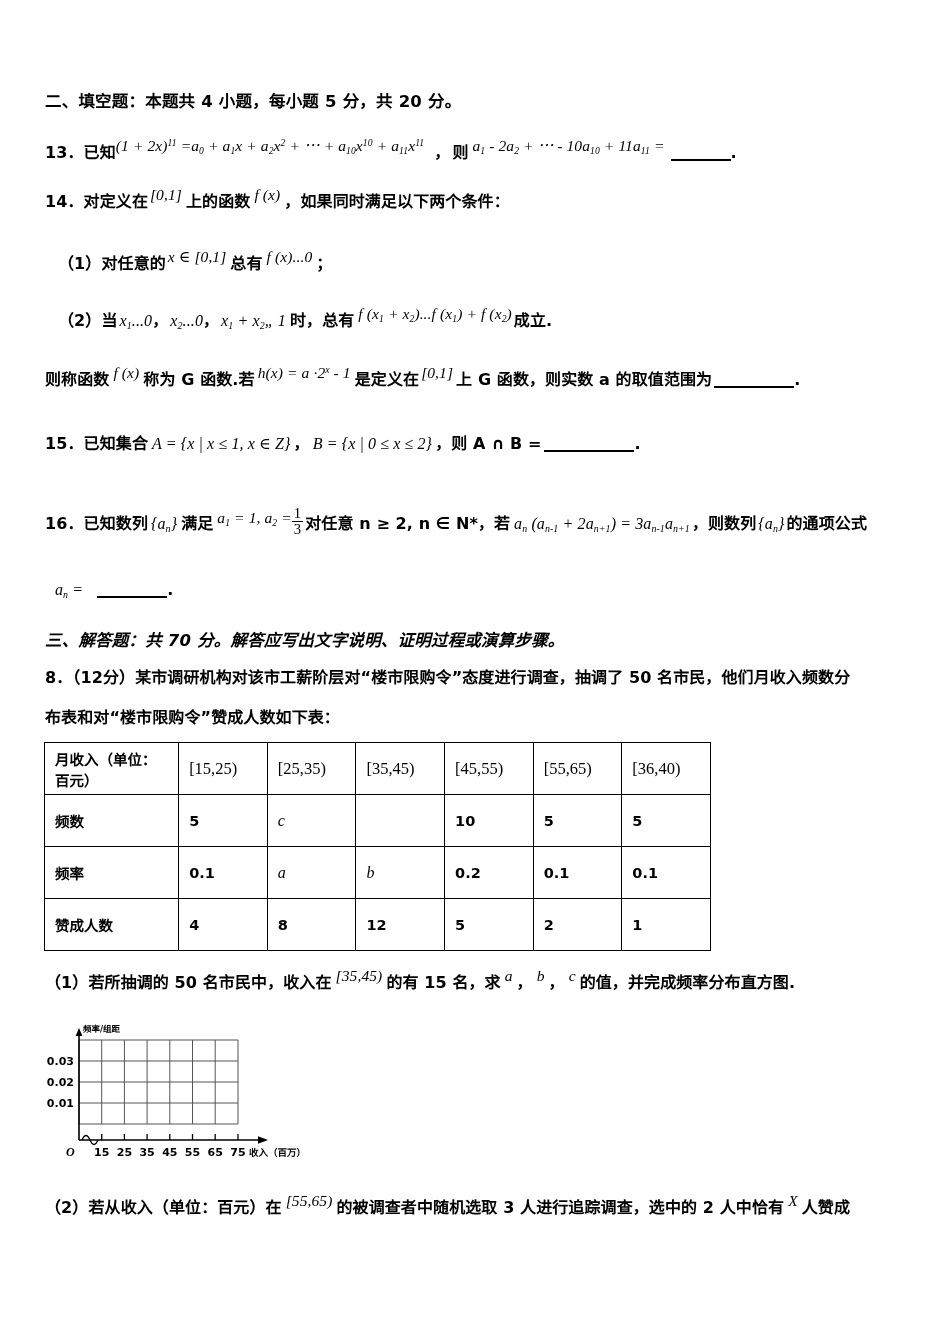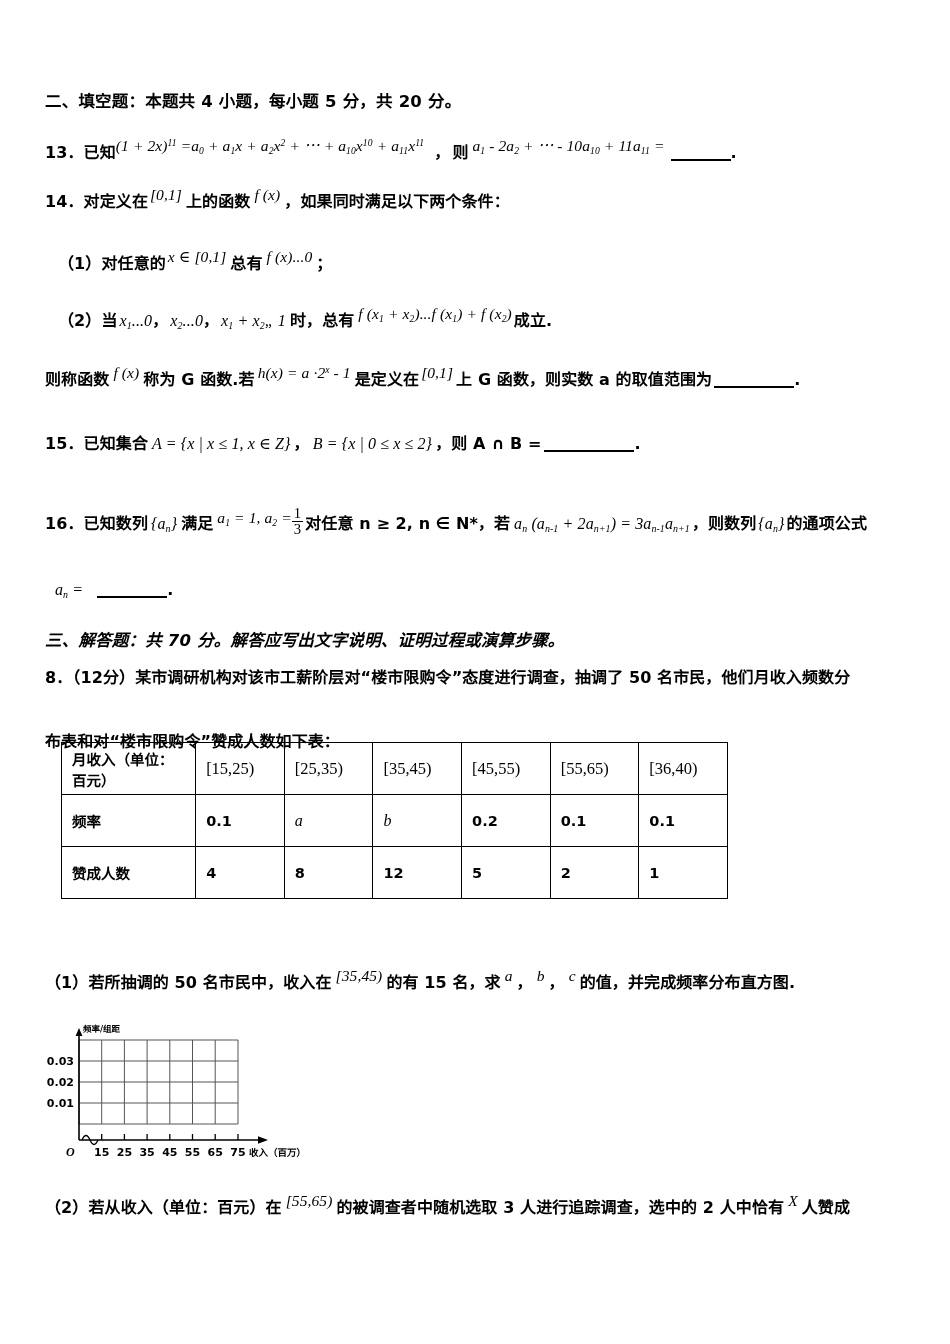--- a/index.html
+++ b/index.html
@@ -90,21 +90,21 @@
     letter-spacing: 0.1px;
   }
   .qline .math, .qline .mi, .qline .mn {
     font-family: "Liberation Serif", "DejaVu Serif", serif;
     font-weight: normal;
   }
 
   
   .freq-table {
     position: absolute;
-    left: 61px;
+    left: 44px;
     top: 742px;
     border-collapse: collapse;
     width: 667px;
     font-family: "DejaVu Sans", "Liberation Sans", sans-serif;
     font-weight: bold;
     font-size: 14.5px;
   }
   .freq-table td {
     border: 1.3px solid #000;
     height: 47px;
@@ -178,32 +178,41 @@
   <div class="abs qline" style="left:55px; top:580px;">
     <span class="math"><span class="mi">a</span><sub>n</sub> =</span><span class="blank w70" style="margin-left:14px;"></span><span>.</span>
   </div>
 
   <div class="abs sec-head" style="left:45px; top:627px;font-style:italic;">三、解答题：共 70 分。解答应写出文字说明、证明过程或演算步骤。</div>
 
   <div class="abs qline" style="left:45px; top:664px;">
     <span>8．</span><span>（12分）</span><span>某市调研机构对该市工薪阶层对“楼市限购令”态度进行调查，抽调了 50 名市民，他们月收入频数分</span>
   </div>
 
-  <div class="abs qline" style="left:45px; top:728px;">布表和对“楼市限购令”赞成人数如下表：</div>
+  <div class="abs qline" style="left:45px; top:704px;">布表和对“楼市限购令”赞成人数如下表：</div>
 
   <table class="freq-table">
     <tbody>
       <tr>
         <td class="label">月收入（单位：百元）</td>
         <td class="val interval">[15,25)</td>
         <td class="val interval">[25,35)</td>
         <td class="val interval">[35,45)</td>
         <td class="val interval">[45,55)</td>
         <td class="val interval">[55,65)</td>
         <td class="val interval">[36,40)</td>
+      </tr>
+      <tr>
+        <td class="label">频数</td>
+        <td class="val">5</td>
+        <td class="val math">c</td>
+        <td class="val"></td>
+        <td class="val">10</td>
+        <td class="val">5</td>
+        <td class="val">5</td>
       </tr>
       <tr>
         <td class="label">频率</td>
         <td class="val">0.1</td>
         <td class="val math">a</td>
         <td class="val math">b</td>
         <td class="val">0.2</td>
         <td class="val">0.1</td>
         <td class="val">0.1</td>
       </tr>

